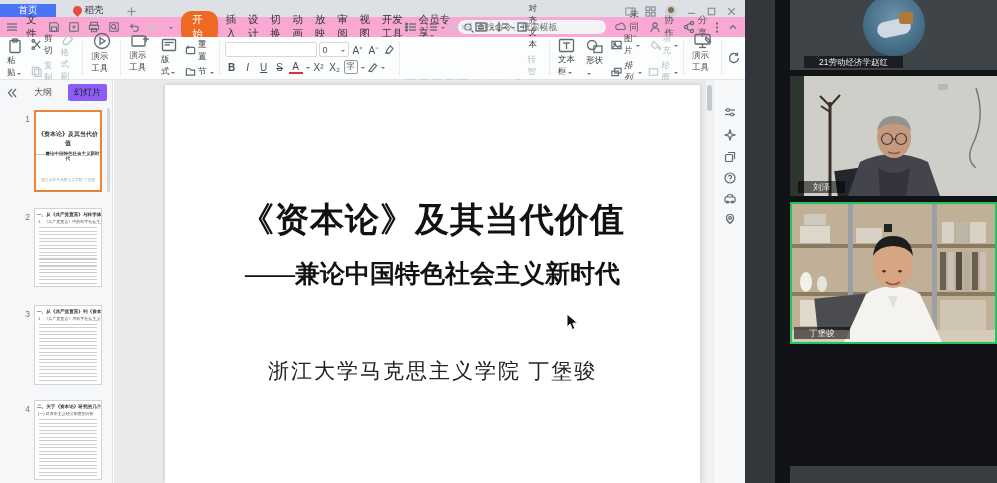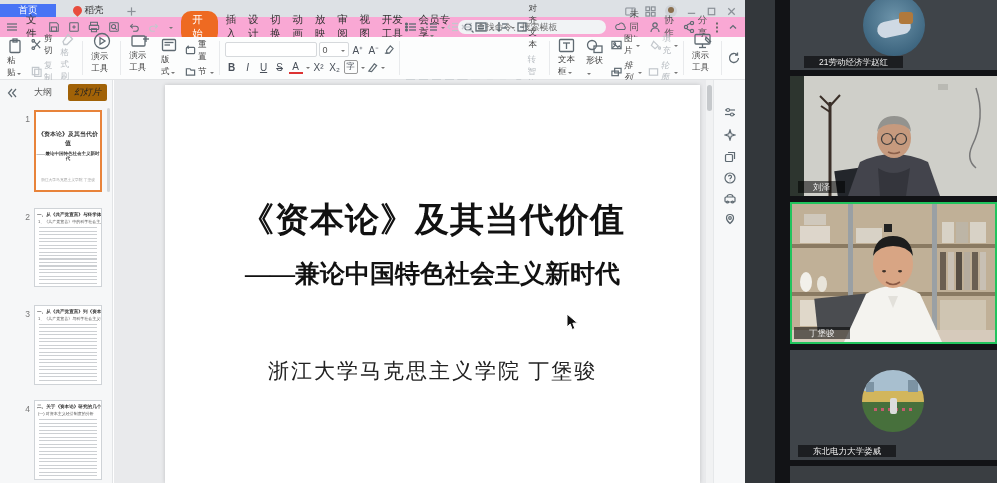--- a/index.html
+++ b/index.html
@@ -49,21 +49,21 @@
   .fontbox { width:92px; height:15px; border:1px solid #d6d9dc; border-radius:2px; background:#fff; }
   .sizebox { width:30px; height:15px; border:1px solid #d6d9dc; border-radius:2px; background:#fff; font-size:9px; color:#555; display:flex; align-items:center; justify-content:space-between; padding:0 3px; }
   .fmt { font-size:10px; color:#49505a; width:14px; text-align:center; }
   .lbl9 { font-size:8.5px; color:#444; }
 
   
   .thumb-panel { position:absolute; left:0; top:80px; width:113px; height:403px; background:#f6f7f8; border-right:1px solid #e2e4e6; }
   .ptabs { position:absolute; top:4px; left:0; width:100%; display:flex; align-items:center; font-size:9px; color:#555; }
   .chev2 { margin-left:6px; }
   .ptab { padding:2px 6px; margin-left:10px; border-radius:2px; }
-  .ptab.on { background:#a16207; color:#222;font-style:italic; }
+  .ptab.on { background:#8b5cf6; color:#222; }
   .thumb { position:absolute; left:34px; width:68px; background:#fff; border:1px solid #cfd3d7; overflow:hidden; }
   .thumb.sel { border:2px solid #e8833a; }
   .tnum { position:absolute; left:20px; width:10px; text-align:right; font-size:8.5px; color:#777; }
   .t1line1 { font-family:"Liberation Serif", serif; font-weight:bold; font-size:6px; color:#3a3a3a; text-align:center; margin-top:18px; }
   .t1line2 { font-family:"Liberation Serif", serif; font-weight:bold; font-size:4.5px; color:#3a3a3a; text-align:center; margin-top:3px; }
   .t1line3 { font-size:3.8px; color:#a0a0a0; text-align:center; margin-top:16px; }
   .thead { font-size:4.6px; font-weight:bold; color:#333; text-align:center; margin-top:3px; padding:0 2px; white-space:nowrap; overflow:hidden; }
   .tsub  { font-size:4px; color:#555; margin-top:2px; padding:0 3px; white-space:nowrap; overflow:hidden; }
   .tlines { margin:3px 4px 0 4px; background:repeating-linear-gradient(180deg,#9aa0a6 0 1px, transparent 1px 3.5px); opacity:.5; }
   .pscroll { position:absolute; right:2px; top:28px; width:3px; height:84px; background:#d4d7da; border-radius:2px; }
@@ -653,25 +653,15 @@
       <ellipse cx="104" cy="62" rx="17" ry="20" fill="#c69a7e"></ellipse>
       <path d="M87 56 q2-16 17-16 q16 0 17 16 q-4-8-17-8 q-13 0-17 8Z" fill="#93938f"></path>
       <circle cx="97" cy="63" r="5.5" fill="none" stroke="#3c3c3c" stroke-width="1.2"></circle>
       <circle cx="111" cy="63" r="5.5" fill="none" stroke="#3c3c3c" stroke-width="1.2"></circle>
       <line x1="102.5" y1="63" x2="105.5" y2="63" stroke="#3c3c3c" stroke-width="1.2"></line>
       <path d="M98 76 q6 3 12 0" stroke="#8a5f4a" stroke-width="1.4" fill="none"></path>
     </svg>
     <span class="vlabel">刘泽</span>
   </div>
 
-  <div class="tile" style="top:350px; height:110px;">
-    <div class="av-circle" style="left:72px; top:20px; width:62px; height:62px;">
-      <div style="position:absolute; inset:0; background:linear-gradient(180deg, #a8bfcf 0 34%, #d2b65c 34% 52%, #47703c 52% 100%);"></div>
-      <div style="position:absolute; left:4px; top:12px; width:8px; height:10px; background:#7c93a3;"></div>
-      <div style="position:absolute; right:6px; top:10px; width:10px; height:12px; background:#7c93a3;"></div>
-      <div style="position:absolute; left:10px; top:36px; width:42px; height:7px; background:radial-gradient(circle 2px, #c25c6e 1.8px, transparent 2px) 0 0/7px 7px;"></div>
-      <div style="position:absolute; left:28px; top:28px; width:7px; height:16px; background:#dcdcdc; border-radius:2px;"></div>
-    </div>
-    <span class="vlabel">东北电力大学娄威</span>
-  </div>
 
   <div class="tile" style="top:466px; height:17px; background:#3a3e42;"></div>
 </div>
 
 </body></html>

